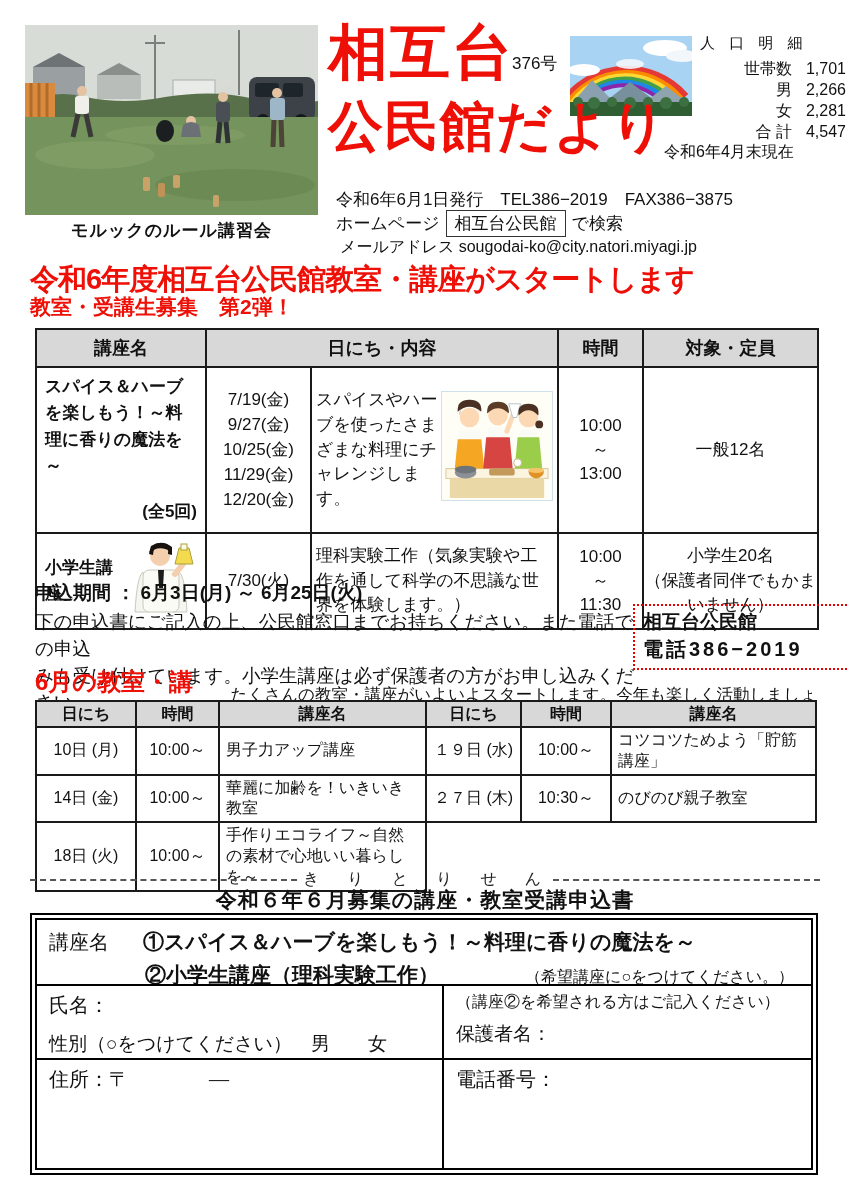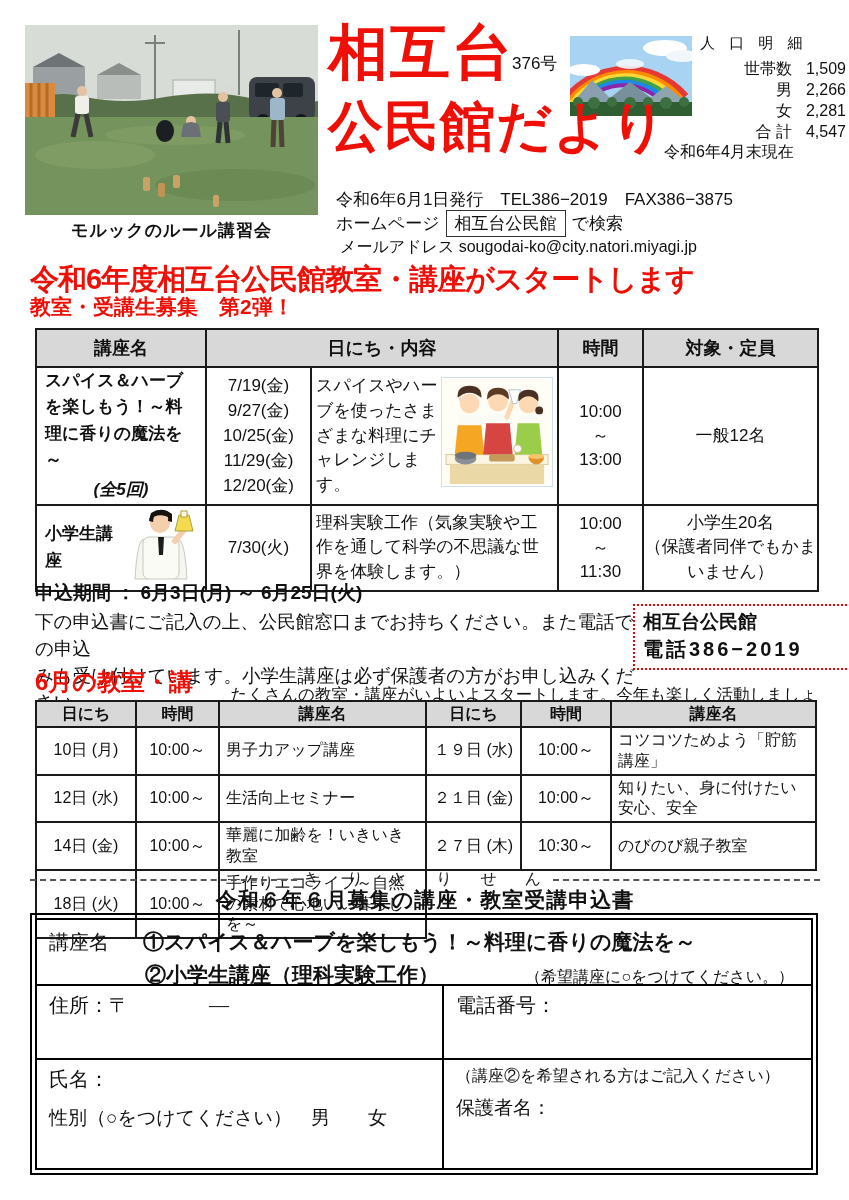--- a/index.html
+++ b/index.html
@@ -30,22 +30,22 @@
   
   #main-heading { left:30px; top:260px; font-size:29px; font-weight:bold; letter-spacing:-1px; }
   #sub-heading { left:30px; top:293px; font-size:21px; font-weight:bold; }
 
   
   #course-table { left:35px; top:328px; }
   table { border-collapse:collapse; }
   #course-table table td, #course-table table th { border:2px solid #1a1a1a; }
   #course-table th { background:#d8d8d8; font-size:18px; font-weight:bold; height:38px; }
   #course-table td { font-size:17px; vertical-align:middle; }
-  .ct-name { width:170px; padding:0 8px; font-weight:bold; line-height:1.55; }
-  .ct-name .note { text-align:center; margin-top:4px;font-style:italic; }
+  .ct-name { width:170px; padding:6px 8px; font-weight:bold; line-height:1.55; }
+  .ct-name .note { text-align:right; margin-top:20px; }
   .ct-dates { width:105px; text-align:center; line-height:25px; }
   .ct-desc { width:245px; padding:4px 4px; font-size:16.5px; line-height:1.45; }
   .ct-time { width:85px; text-align:center; font-size:18px; line-height:1.4; }
   .ct-cap { width:175px; text-align:center; font-size:17.5px; line-height:1.45; }
   .desc-flex { display:flex; align-items:center; gap:3px; }
   .name-flex { display:flex; align-items:center; gap:4px; font-weight:bold; }
 
   
   #apply { left:35px; top:580px; width:786px; }
   #apply .line1 { font-size:19px; font-weight:bold; margin-bottom:3px; }
@@ -175,21 +175,21 @@
         <circle cx="96" cy="67" r="6"></circle>
         <circle cx="114" cy="66" r="5"></circle>
     </g>
   </svg>
 </div>
 
 <div class="abs" id="population">
   <div class="pop-title">人 口 明 細</div>
   <div class="pop-row">
     <span>世帯数</span>
-    <span class="v">1,509</span>
+    <span class="v">1,701</span>
   </div>
   <div class="pop-row">
     <span>男</span>
     <span class="v">2,266</span>
   </div>
   <div class="pop-row">
     <span>女</span>
     <span class="v">2,281</span>
   </div>
   <div class="pop-row">
@@ -330,28 +330,20 @@
     </tr>
     <tr>
       <td class="jt-date">10日 (月)</td>
       <td class="jt-time">10:00～</td>
       <td class="jt-course">男子力アップ講座</td>
       <td class="jt-date2">１９日 (水)</td>
       <td class="jt-time2">10:00～</td>
       <td class="jt-course2">コツコツためよう「貯筋講座」</td>
     </tr>
     <tr>
-      <td class="jt-date">12日 (水)</td>
-      <td class="jt-time">10:00～</td>
-      <td class="jt-course">生活向上セミナー</td>
-      <td class="jt-date2">２１日 (金)</td>
-      <td class="jt-time2">10:00～</td>
-      <td class="jt-course2">知りたい、身に付けたい安心、安全</td>
-    </tr>
-    <tr>
       <td class="jt-date">14日 (金)</td>
       <td class="jt-time">10:00～</td>
       <td class="jt-course">華麗に加齢を！いきいき教室</td>
       <td class="jt-date2">２７日 (木)</td>
       <td class="jt-time2">10:30～</td>
       <td class="jt-course2">のびのび親子教室</td>
     </tr>
     <tr>
       <td class="jt-date">18日 (火)</td>
       <td class="jt-time">10:00～</td>
@@ -378,27 +370,27 @@
       <div class="l1">
         <span>講座名</span>
         <span class="course">①スパイス＆ハーブを楽しもう！～料理に香りの魔法を～</span>
       </div>
       <div class="l2">
         <span class="course">②小学生講座（理科実験工作）</span>
         <span class="f-note">（希望講座に○をつけてください。）</span>
       </div>
     </div>
     <div class="f-split">
-      <div class="cell f-addr">住所：〒　　　　―</div>
-      <div class="cell right f-phone">電話番号：</div>
-    </div>
-    <div class="f-split">
       <div class="cell">
         <div class="f-name">氏名：</div>
         <div class="f-gender">性別（○をつけてください）　男　　女</div>
       </div>
       <div class="cell right">
         <div class="f-gnote">（講座②を希望される方はご記入ください）</div>
         <div class="f-guardian">保護者名：</div>
       </div>
     </div>
+    <div class="f-split">
+      <div class="cell f-addr">住所：〒　　　　―</div>
+      <div class="cell right f-phone">電話番号：</div>
+    </div>
   </div>
 </div>
 
 </body></html>

